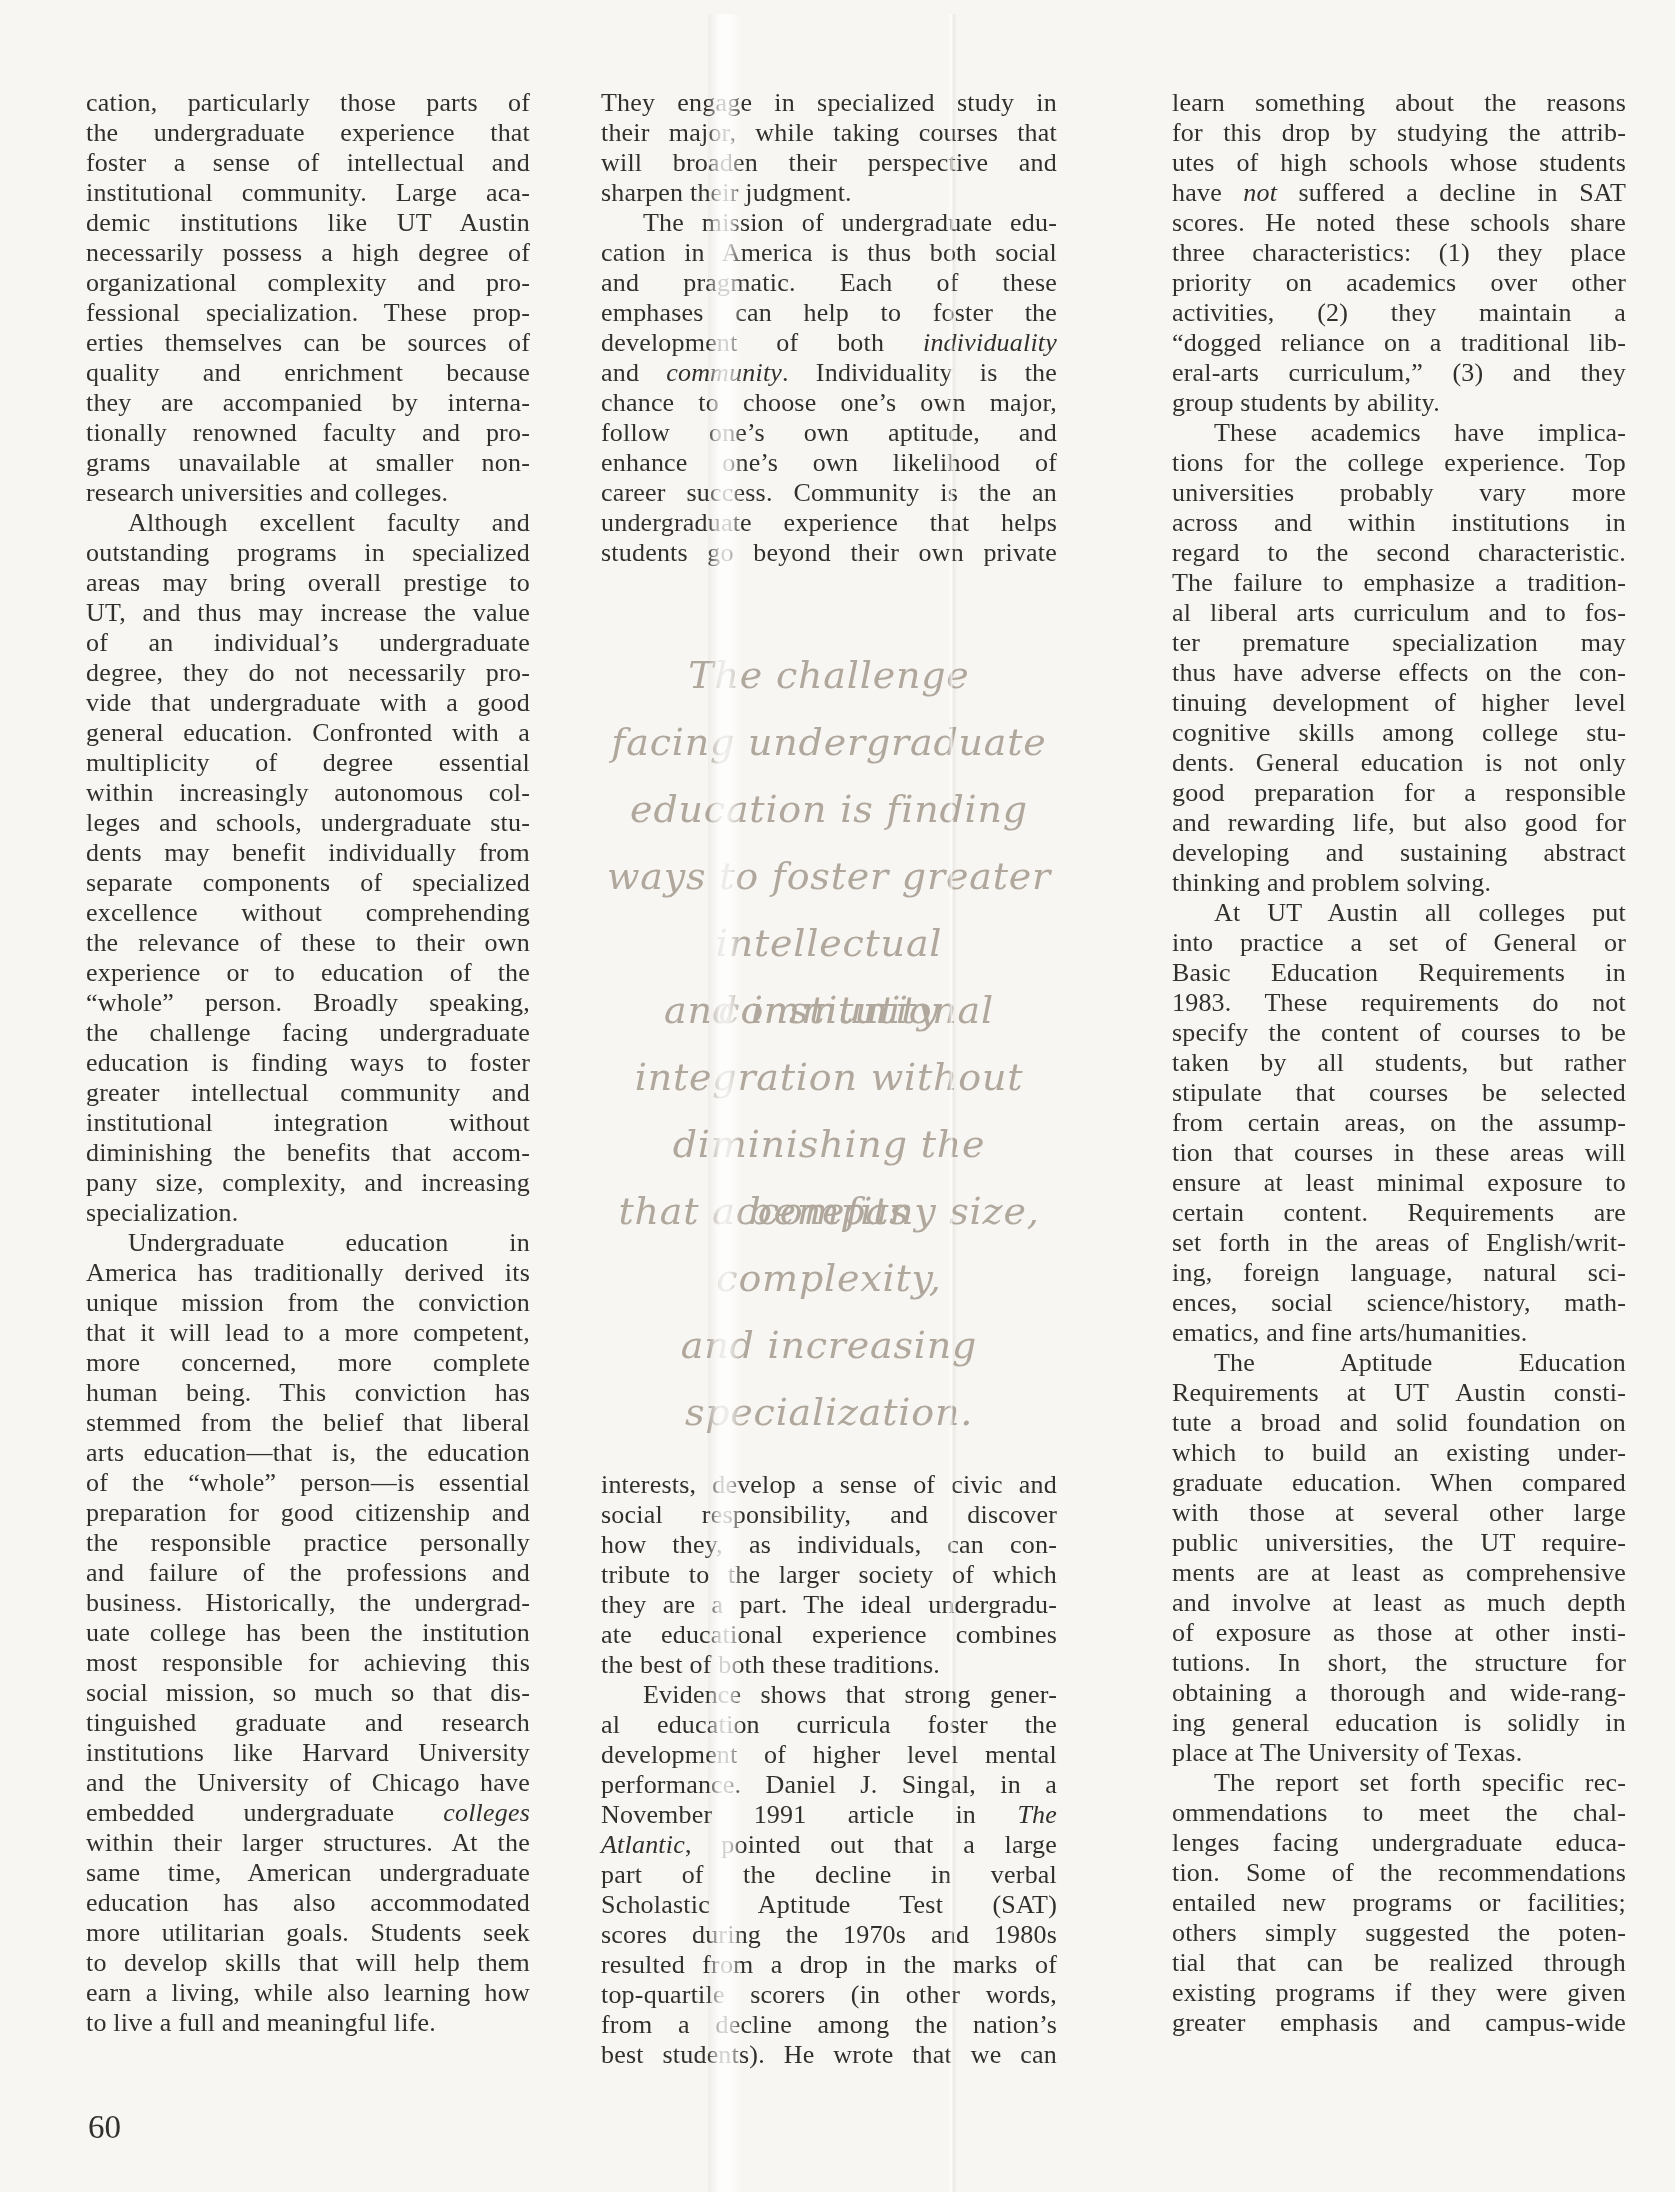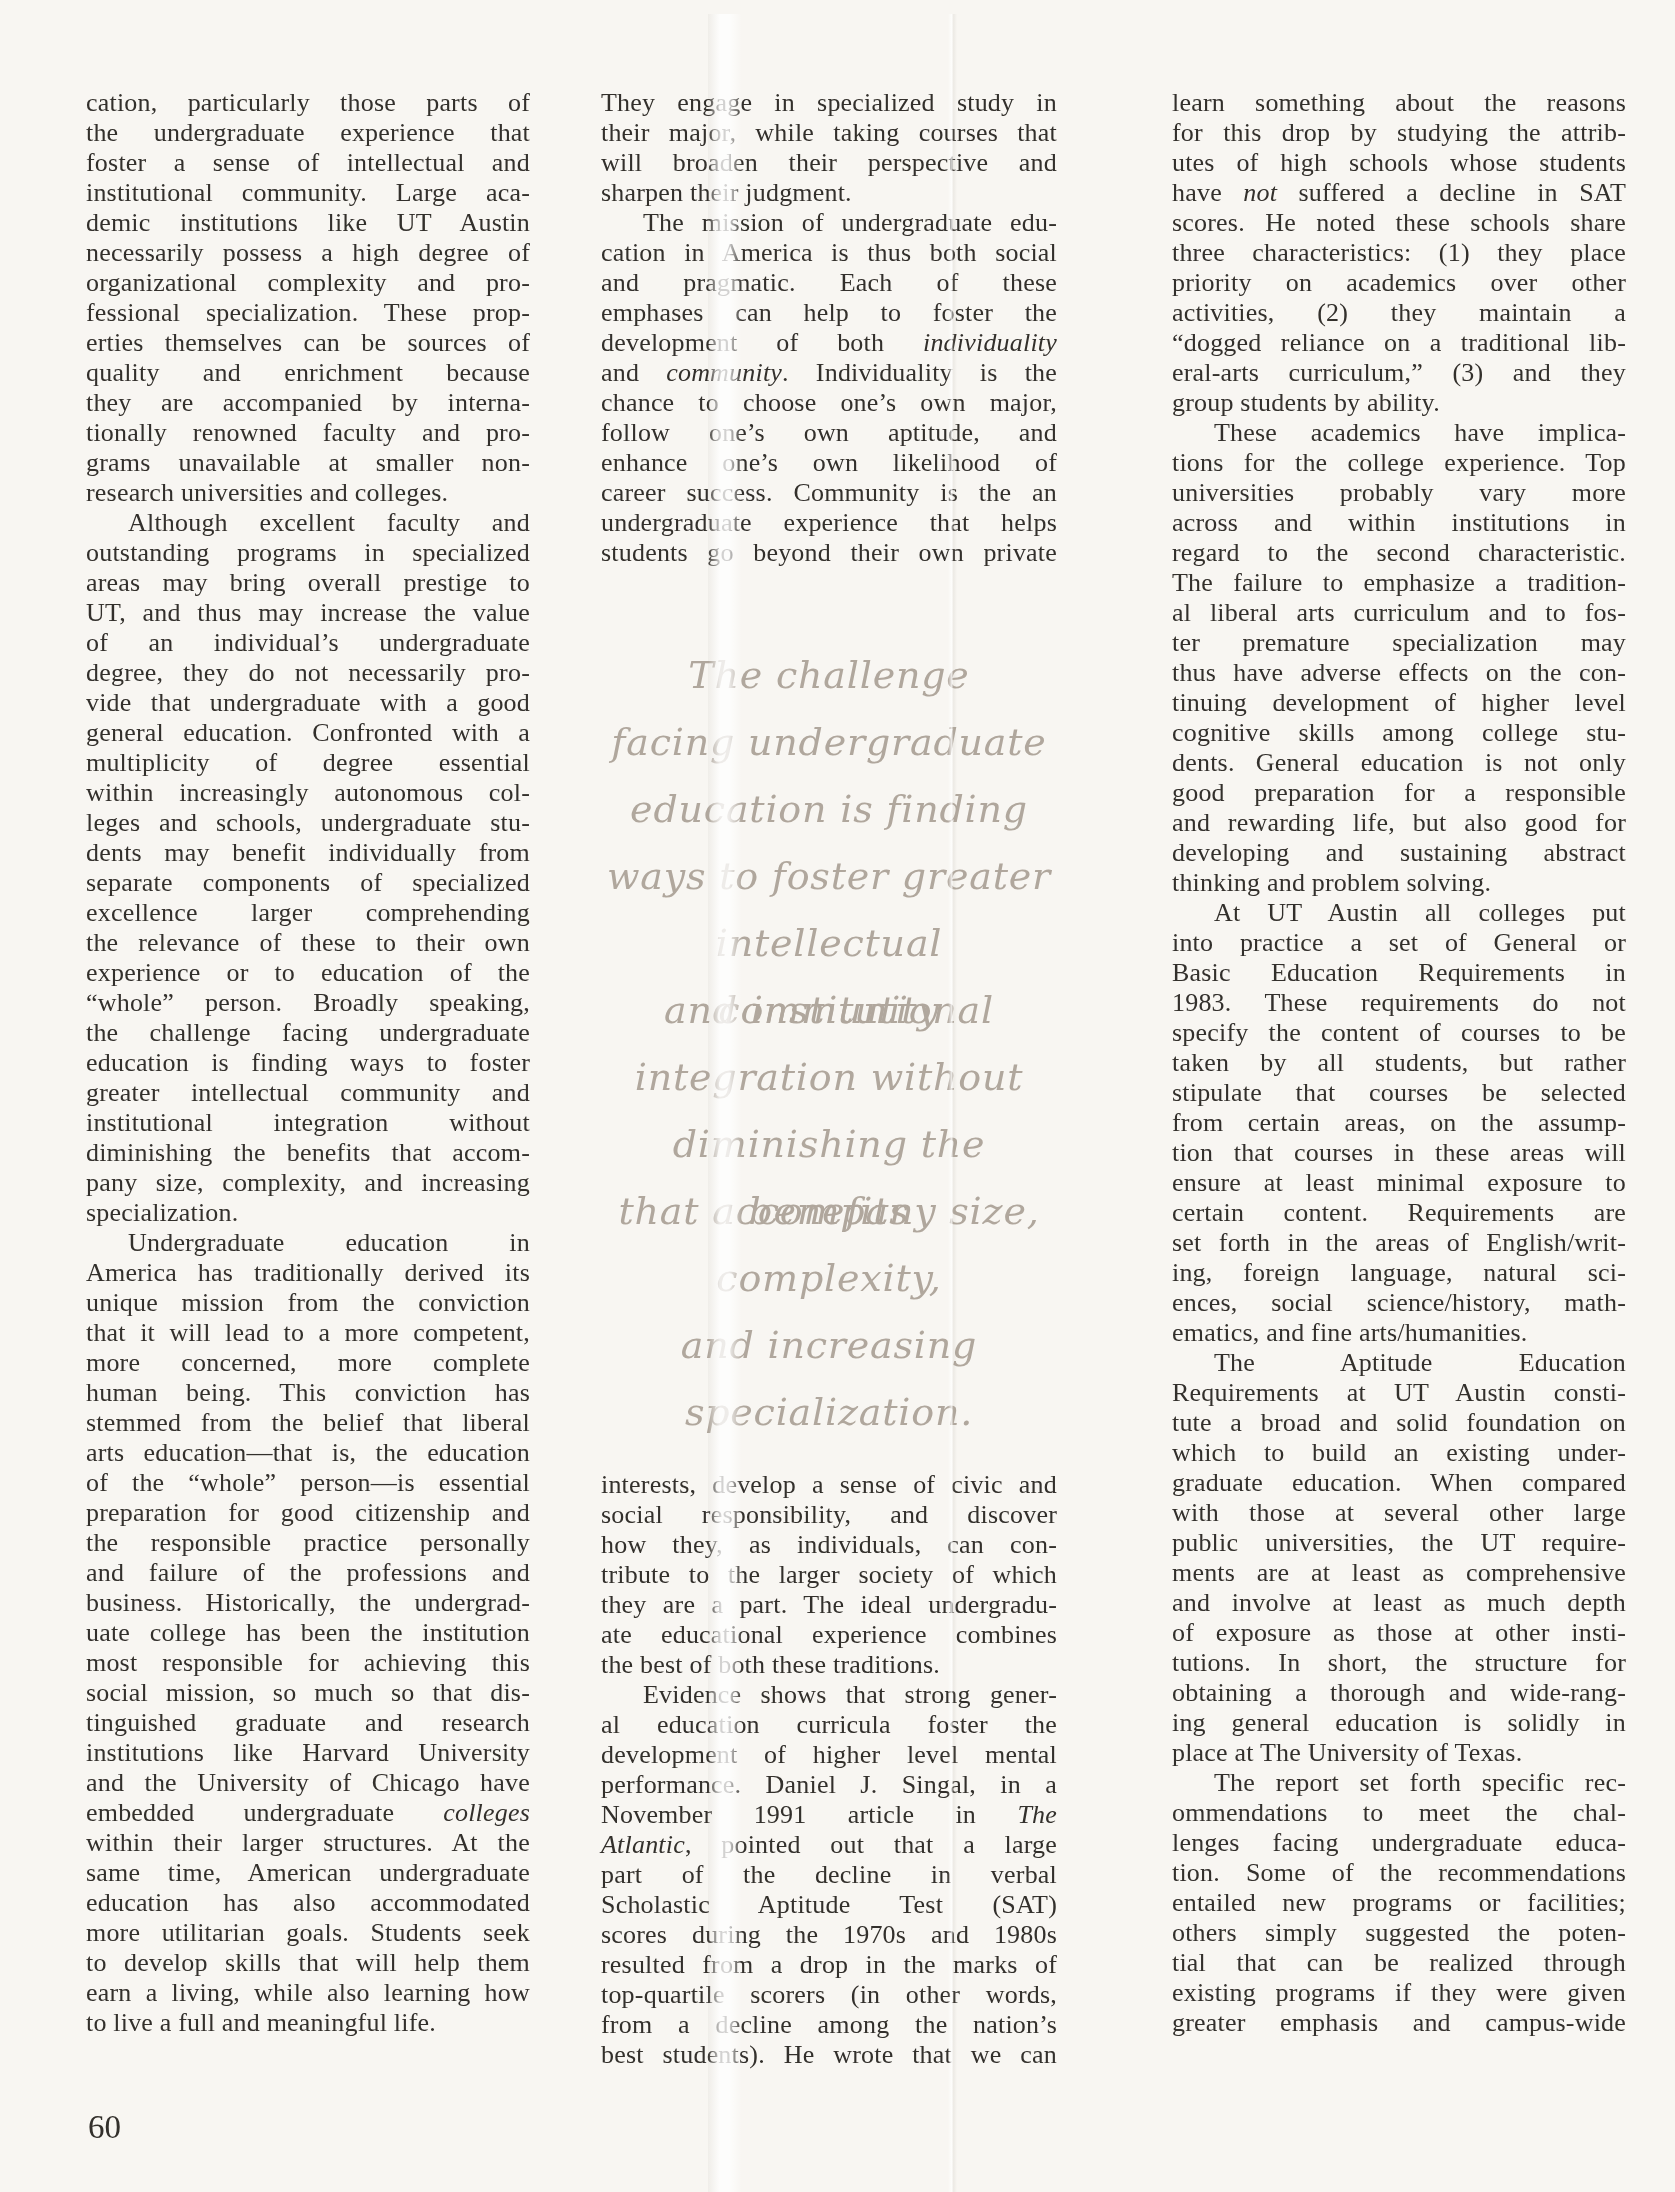--- a/index.html
+++ b/index.html
@@ -98,21 +98,21 @@
       <div class="line">UT, and thus may increase the value</div>
       <div class="line">of an individual’s undergraduate</div>
       <div class="line">degree, they do not necessarily pro-</div>
       <div class="line">vide that undergraduate with a good</div>
       <div class="line">general education. Confronted with a</div>
       <div class="line">multiplicity of degree essential</div>
       <div class="line">within increasingly autonomous col-</div>
       <div class="line">leges and schools, undergraduate stu-</div>
       <div class="line">dents may benefit individually from</div>
       <div class="line">separate components of specialized</div>
-      <div class="line">excellence larger comprehending</div>
+      <div class="line">excellence without comprehending</div>
       <div class="line">the relevance of these to their own</div>
       <div class="line">experience or to education of the</div>
       <div class="line">“whole” person. Broadly speaking,</div>
       <div class="line">the challenge facing undergraduate</div>
       <div class="line">education is finding ways to foster</div>
       <div class="line">greater intellectual community and</div>
       <div class="line">institutional integration without</div>
       <div class="line">diminishing the benefits that accom-</div>
       <div class="line">pany size, complexity, and increasing</div>
       <div class="line last">specialization.</div>

